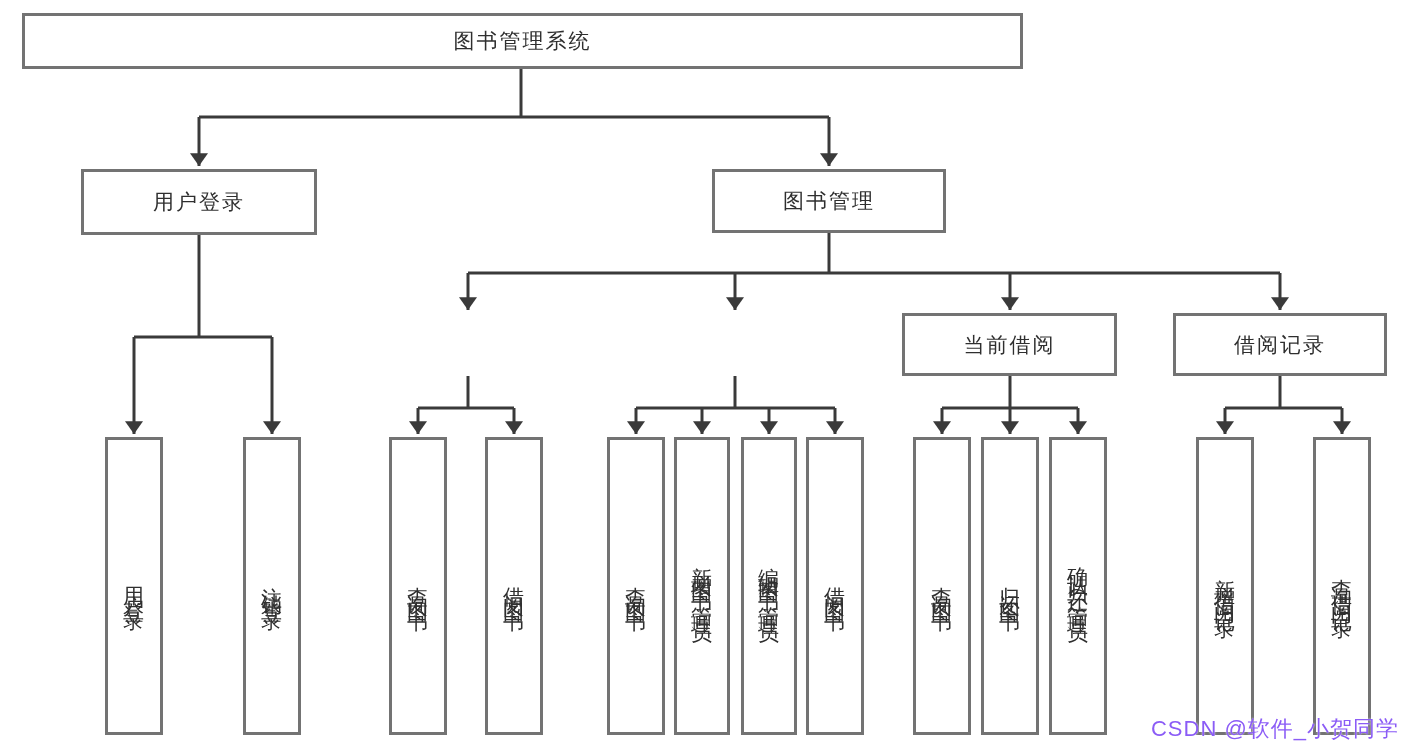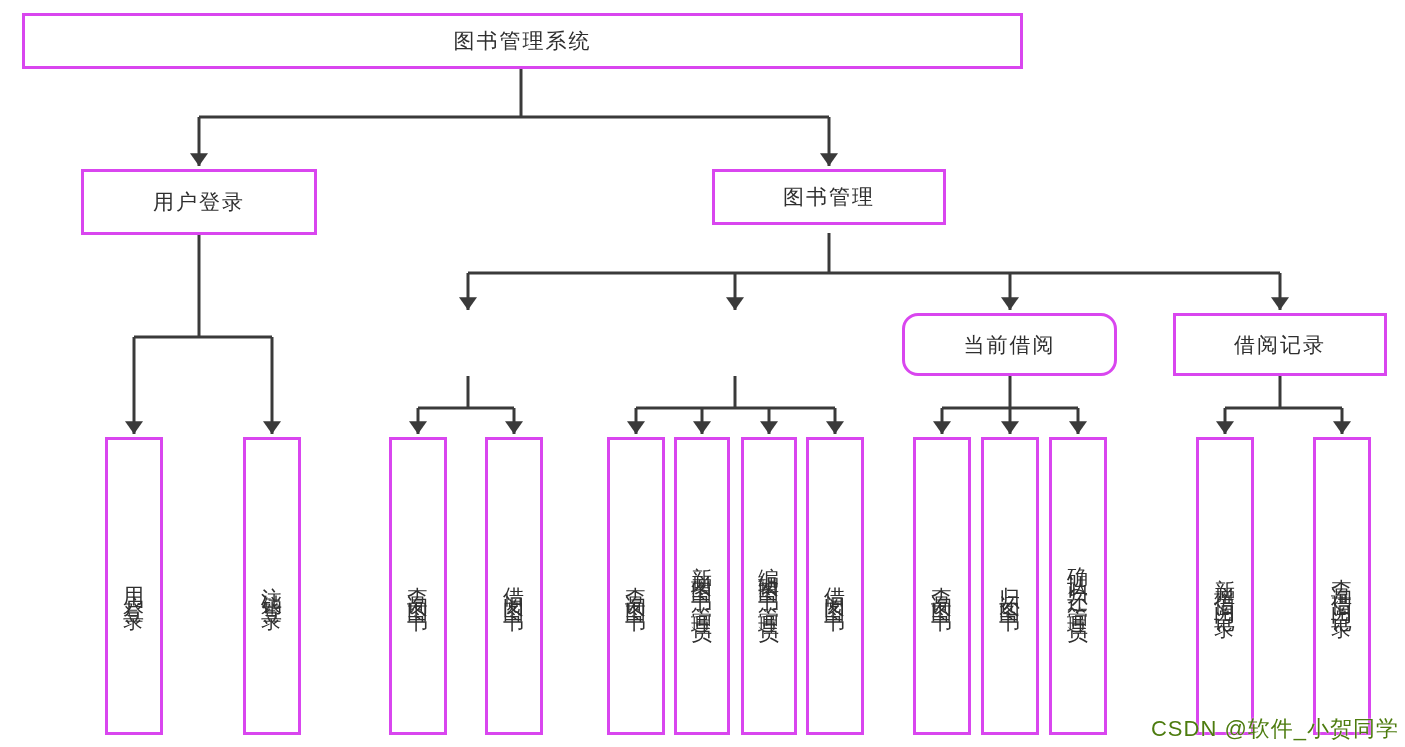--- a/index.html
+++ b/index.html
@@ -20,21 +20,21 @@
     left: 0;
     top: 0;
     width: 1405px;
     height: 747px;
     z-index: 1;
   }
   .node {
     position: absolute;
     box-sizing: border-box;
     background: #ffffff;
-    border: 3px solid #d946ef;
+    border: 3px solid #737373;
     display: flex;
     align-items: center;
     justify-content: center;
     z-index: 2;
     color: #2f2f2f;
     text-align: center;
   }
   .hlabel {
     font-size: 21px;
     letter-spacing: 2px;
@@ -53,21 +53,21 @@
     letter-spacing: 8px;
     line-height: 1;
     white-space: nowrap;
     color: #2f2f2f;
   }
   .watermark {
     position: absolute;
     right: 6px;
     bottom: 3px;
     font-size: 22px;
-    color: #4d7c0f;
+    color: #8b5cf6;
     letter-spacing: 1px;
     z-index: 3;
     text-shadow: 0 0 2px #ffffff;
   }
 </style>
 </head>
 <body>
 
 <div class="canvas">
 
@@ -121,25 +121,25 @@
     </g>
   </svg>
 
   <div class="node" style="left:22px; top:13px; width:1001px; height:56px;">
     <span class="hlabel">图书管理系统</span>
   </div>
 
   <div class="node" style="left:81px; top:169px; width:236px; height:66px;">
     <span class="hlabel">用户登录</span>
   </div>
-  <div class="node" style="left:712px; top:169px; width:234px; height:56px;">
+  <div class="node" style="left:712px; top:169px; width:234px; height:64px;">
     <span class="hlabel">图书管理</span>
   </div>
 
-  <div class="node" style="left:902px; top:313px; width:215px; height:63px;border-radius:16px;">
+  <div class="node" style="left:902px; top:313px; width:215px; height:63px;">
     <span class="hlabel">当前借阅</span>
   </div>
   <div class="node" style="left:1173px; top:313px; width:214px; height:63px;">
     <span class="hlabel">借阅记录</span>
   </div>
 
   <div class="node vbox" style="left:105px;">
     <span class="vlabel">用户登录</span>
   </div>
   <div class="node vbox" style="left:243px;">

